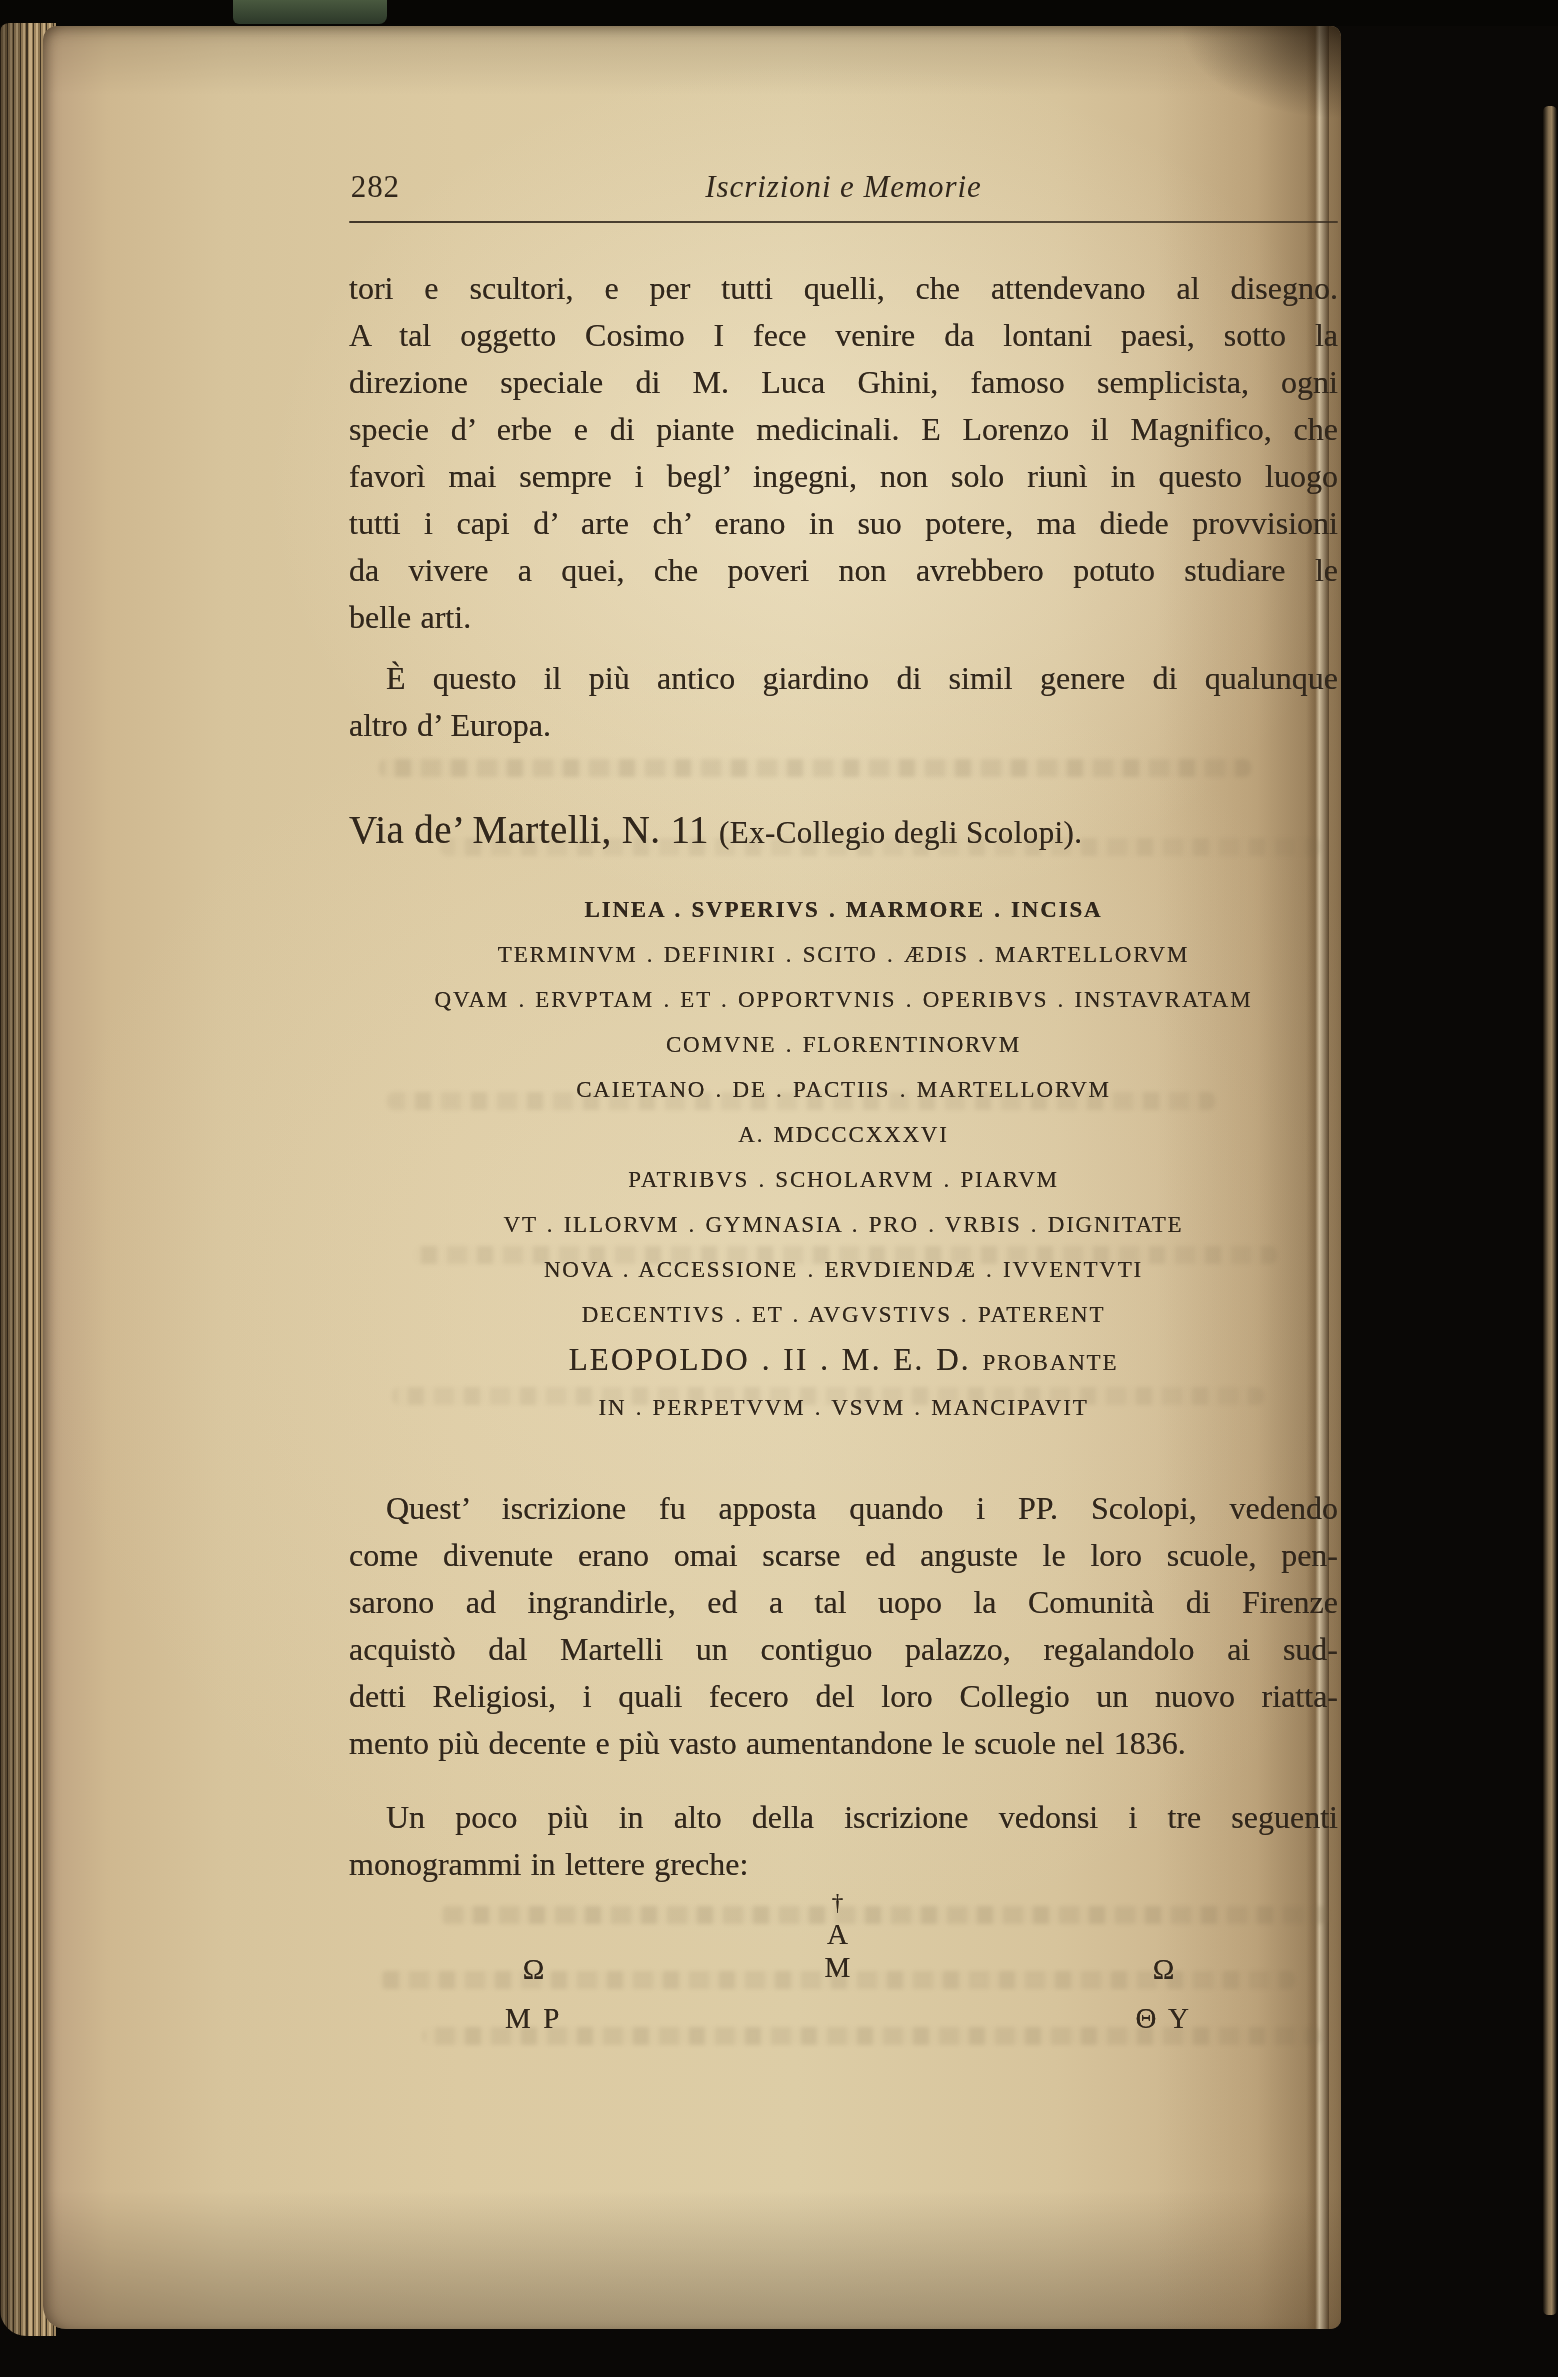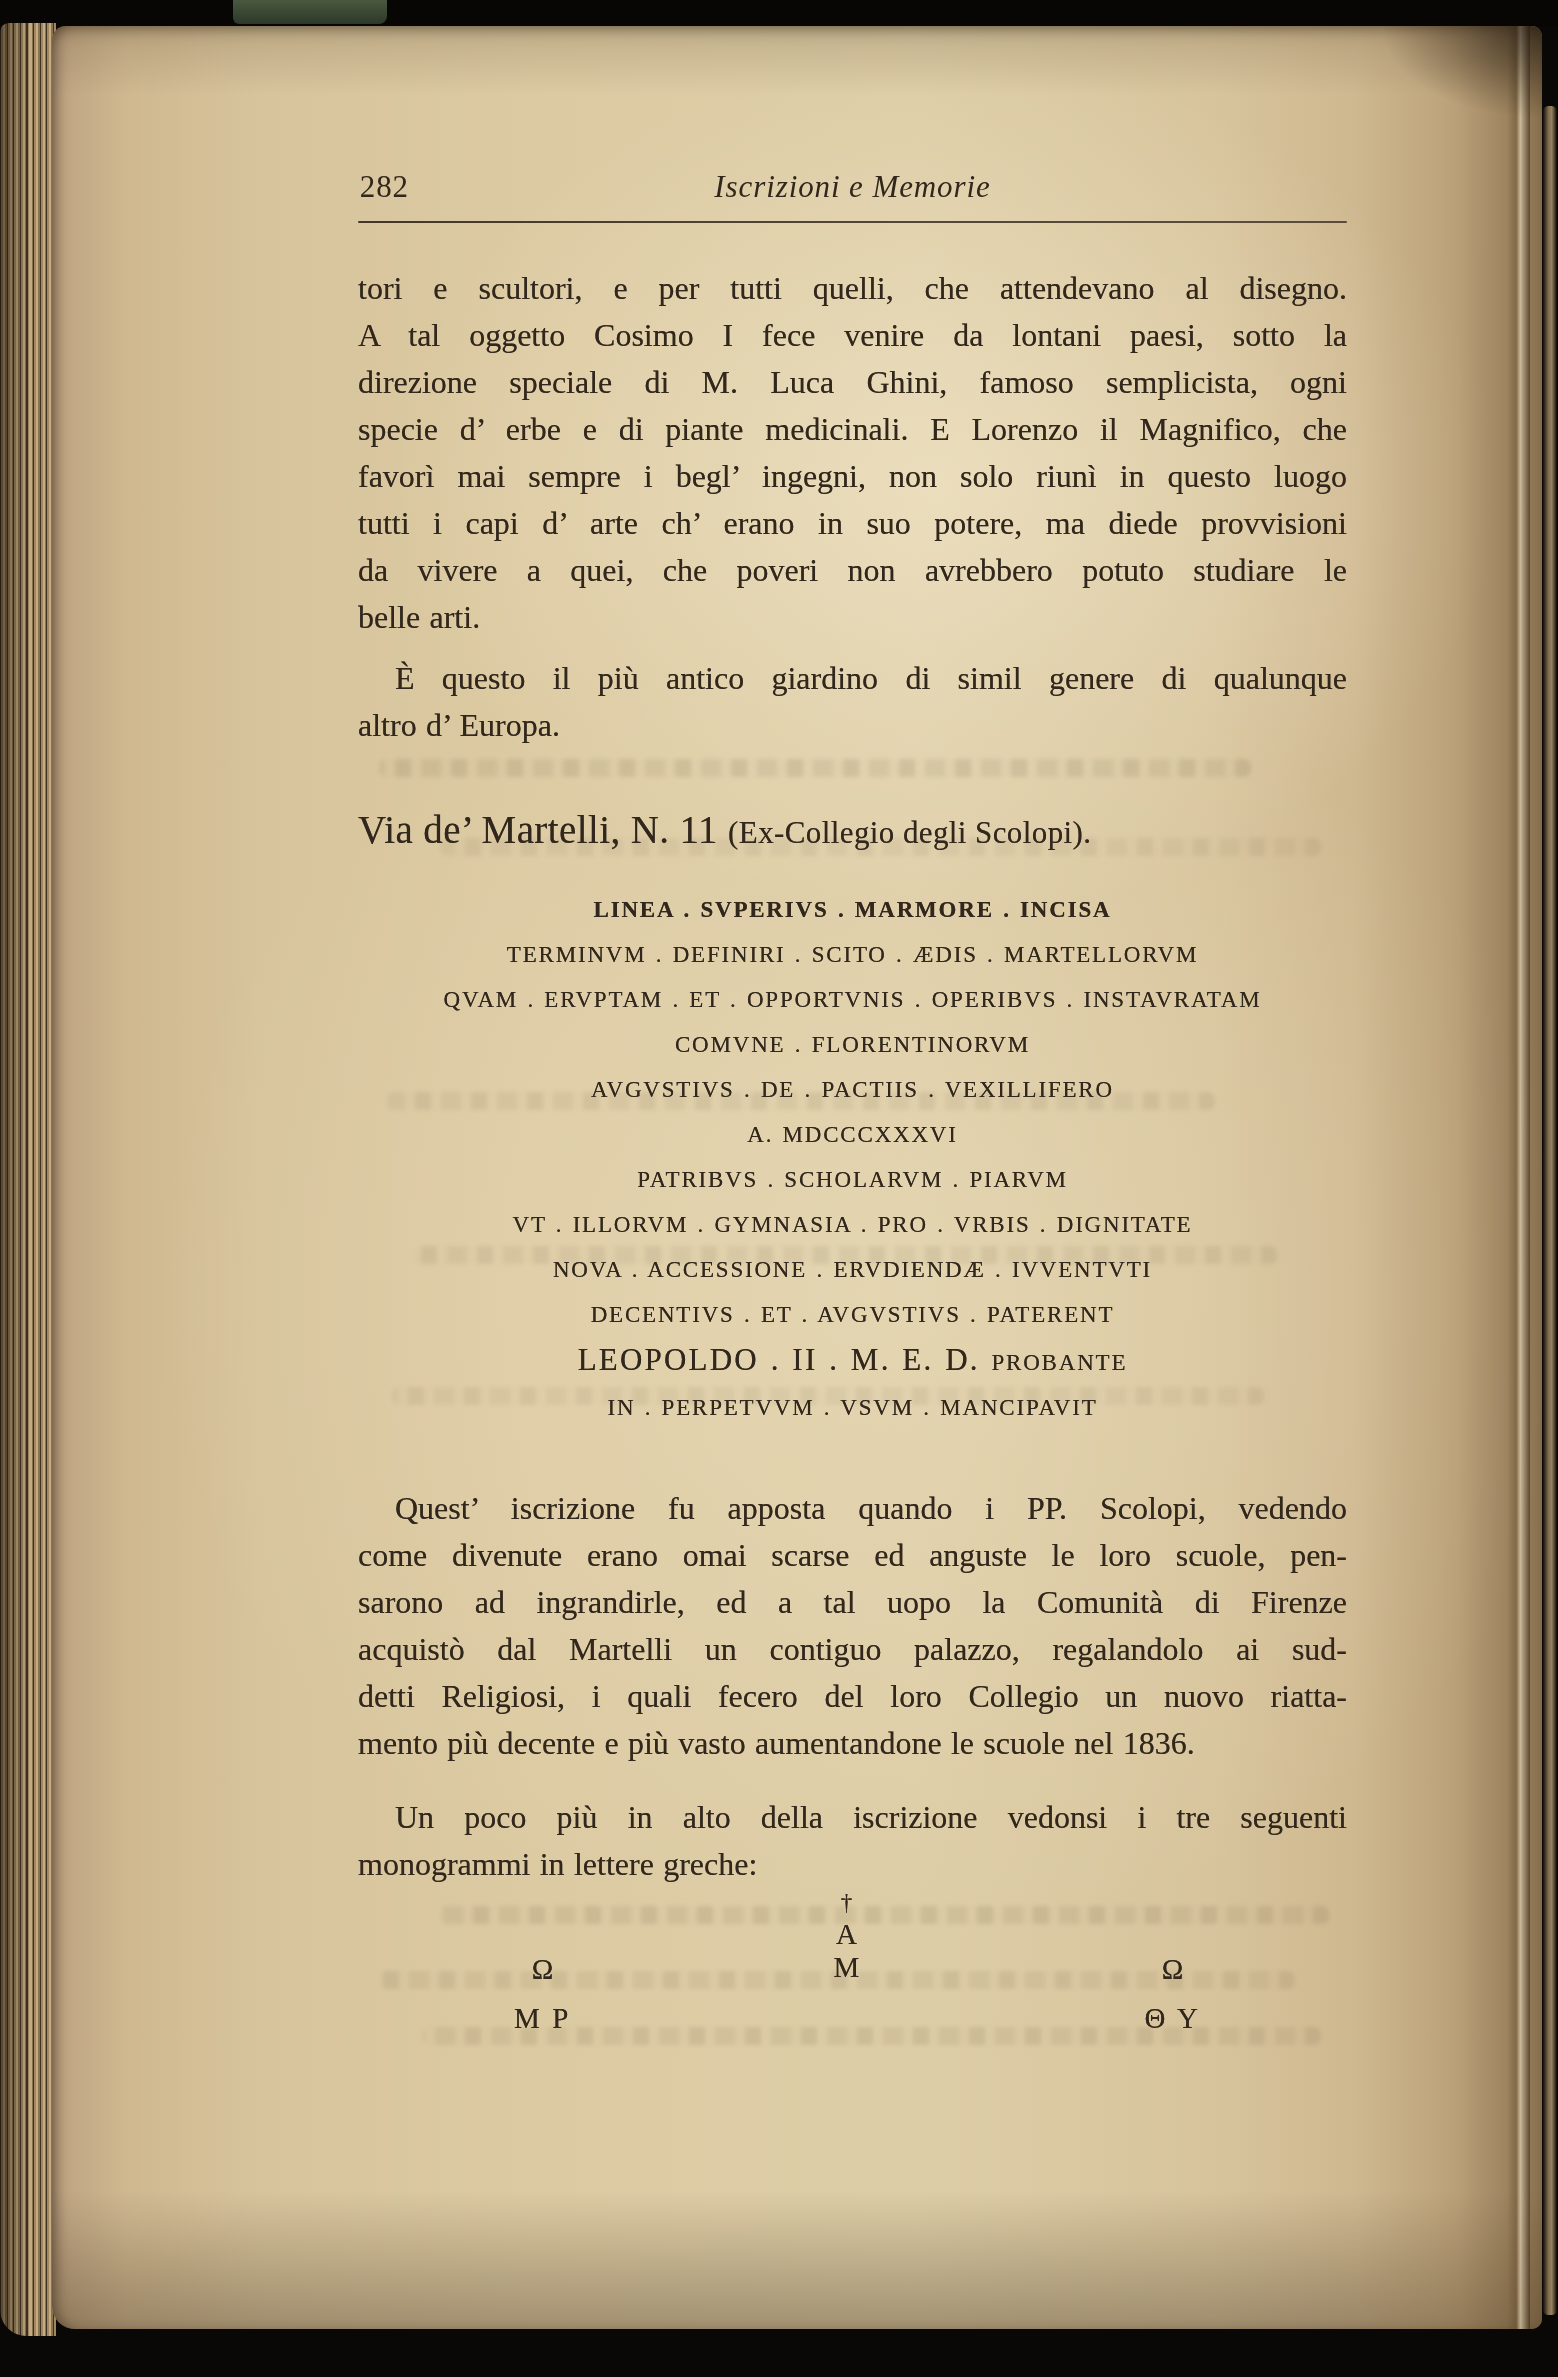--- a/index.html
+++ b/index.html
@@ -8,21 +8,21 @@
   
   .top-strip{position:absolute;left:0;top:0;width:100%;height:26.4px;background:#070604;}
   .green-patch{position:absolute;left:233px;top:0;width:154px;height:24px;
                background:linear-gradient(180deg,#49593f,#2c3829);border-radius:0 0 8px 6.2px;}
   
   .page-edges{position:absolute;left:0;top:23px;bottom:41px;width:56px;border-radius:8.8px 0 0 26.4px;
       background:
         linear-gradient(90deg,rgba(22,15,8,.55),rgba(22,15,8,0) 55%),
         repeating-linear-gradient(90deg,#3e3222 0 1.3px,#a08760 1.3px 3.1px,#c6ac82 3.1px 5.3px,#8a734f 5.3px 6.6px);}
   
-  .page{position:absolute;left:52px;top:26.4px;width:1490px;height:2303px;
+  .page{position:absolute;left:43px;top:26.4px;width:1298px;height:2303px;
       border-radius:14px 10.6px 10.6px 23px;
       background:
         radial-gradient(ellipse 792px 616px at 60% 20%, rgba(249,239,213,.5), rgba(249,239,213,0) 70%),
         radial-gradient(ellipse 969px 881px at 55% 55%, rgba(241,229,199,.35), rgba(241,229,199,0) 75%),
         linear-gradient(90deg,#bda281 0%,#cfb890 5%,#d7c49c 14%,#dccaa2 32%,#ddcda6 58%,#d7c49c 78%,#c9b189 93%,#b89d76 100%);
       box-shadow: inset 8px 0 14px -5.3px rgba(40,28,14,.55), inset 0 8.8px 16px -7px rgba(40,28,14,.5);}
   .page::before{content:"";position:absolute;inset:0;border-radius:inherit;pointer-events:none;
       background:linear-gradient(180deg,rgba(90,70,45,.22) 0%,rgba(90,70,45,0) 3%,rgba(90,70,45,0) 94%,rgba(66,49,30,.38) 100%);}
   .right-shade{position:absolute;top:0;bottom:0;right:0;width:185px;border-radius:0 10.6px 10.6px 0;pointer-events:none;
       background:linear-gradient(90deg,rgba(140,110,70,0) 0%,rgba(140,110,70,.22) 55%,rgba(95,72,42,.5) 100%);}
@@ -97,21 +97,21 @@
         </div>
 
       <div class="heading"><span>Via de’ Martelli, N. 11 </span><span class="paren">(Ex-Collegio degli Scolopi).</span></div>
 
       <div class="inscription">
         <div>
             <div class="tline" style="text-align: center; text-align-last: center; font-weight: bold;">LINEA . SVPERIVS . MARMORE . INCISA</div>
             <div class="tline" style="text-align: left; text-align-last: center;">TERMINVM . DEFINIRI . SCITO . ÆDIS . MARTELLORVM</div>
             <div class="tline" style="text-align: center; text-align-last: center;">QVAM . ERVPTAM . ET . OPPORTVNIS . OPERIBVS . INSTAVRATAM</div>
             <div class="tline" style="text-align: center; text-align-last: center;">COMVNE . FLORENTINORVM</div>
-            <div class="tline" style="text-align: center; text-align-last: center;">AVGVSTIVS . DE . PACTIIS . VEXILLIFERO</div>
+            <div class="tline" style="text-align: center; text-align-last: center;">CAIETANO . DE . PACTIIS . MARTELLORVM</div>
             <div class="tline" style="text-align: center; text-align-last: center;">A.  MDCCCXXXVI</div>
             <div class="tline" style="text-align: left; text-align-last: center;">PATRIBVS . SCHOLARVM . PIARVM</div>
             <div class="tline" style="text-align: center; text-align-last: center;">VT . ILLORVM . GYMNASIA . PRO . VRBIS . DIGNITATE</div>
             <div class="tline" style="text-align: center; text-align-last: center;">NOVA . ACCESSIONE . ERVDIENDÆ . IVVENTVTI</div>
             <div class="tline lastline" style="text-align: center; text-align-last: center;">DECENTIVS . ET . AVGVSTIVS . PATERENT</div>
           </div>
         <div><span class="lp-large">LEOPOLDO . II . M. E. D. </span><span class="lp-small">PROBANTE</span></div>
         <div>IN . PERPETVVM . VSVM . MANCIPAVIT</div>
       </div>
 

